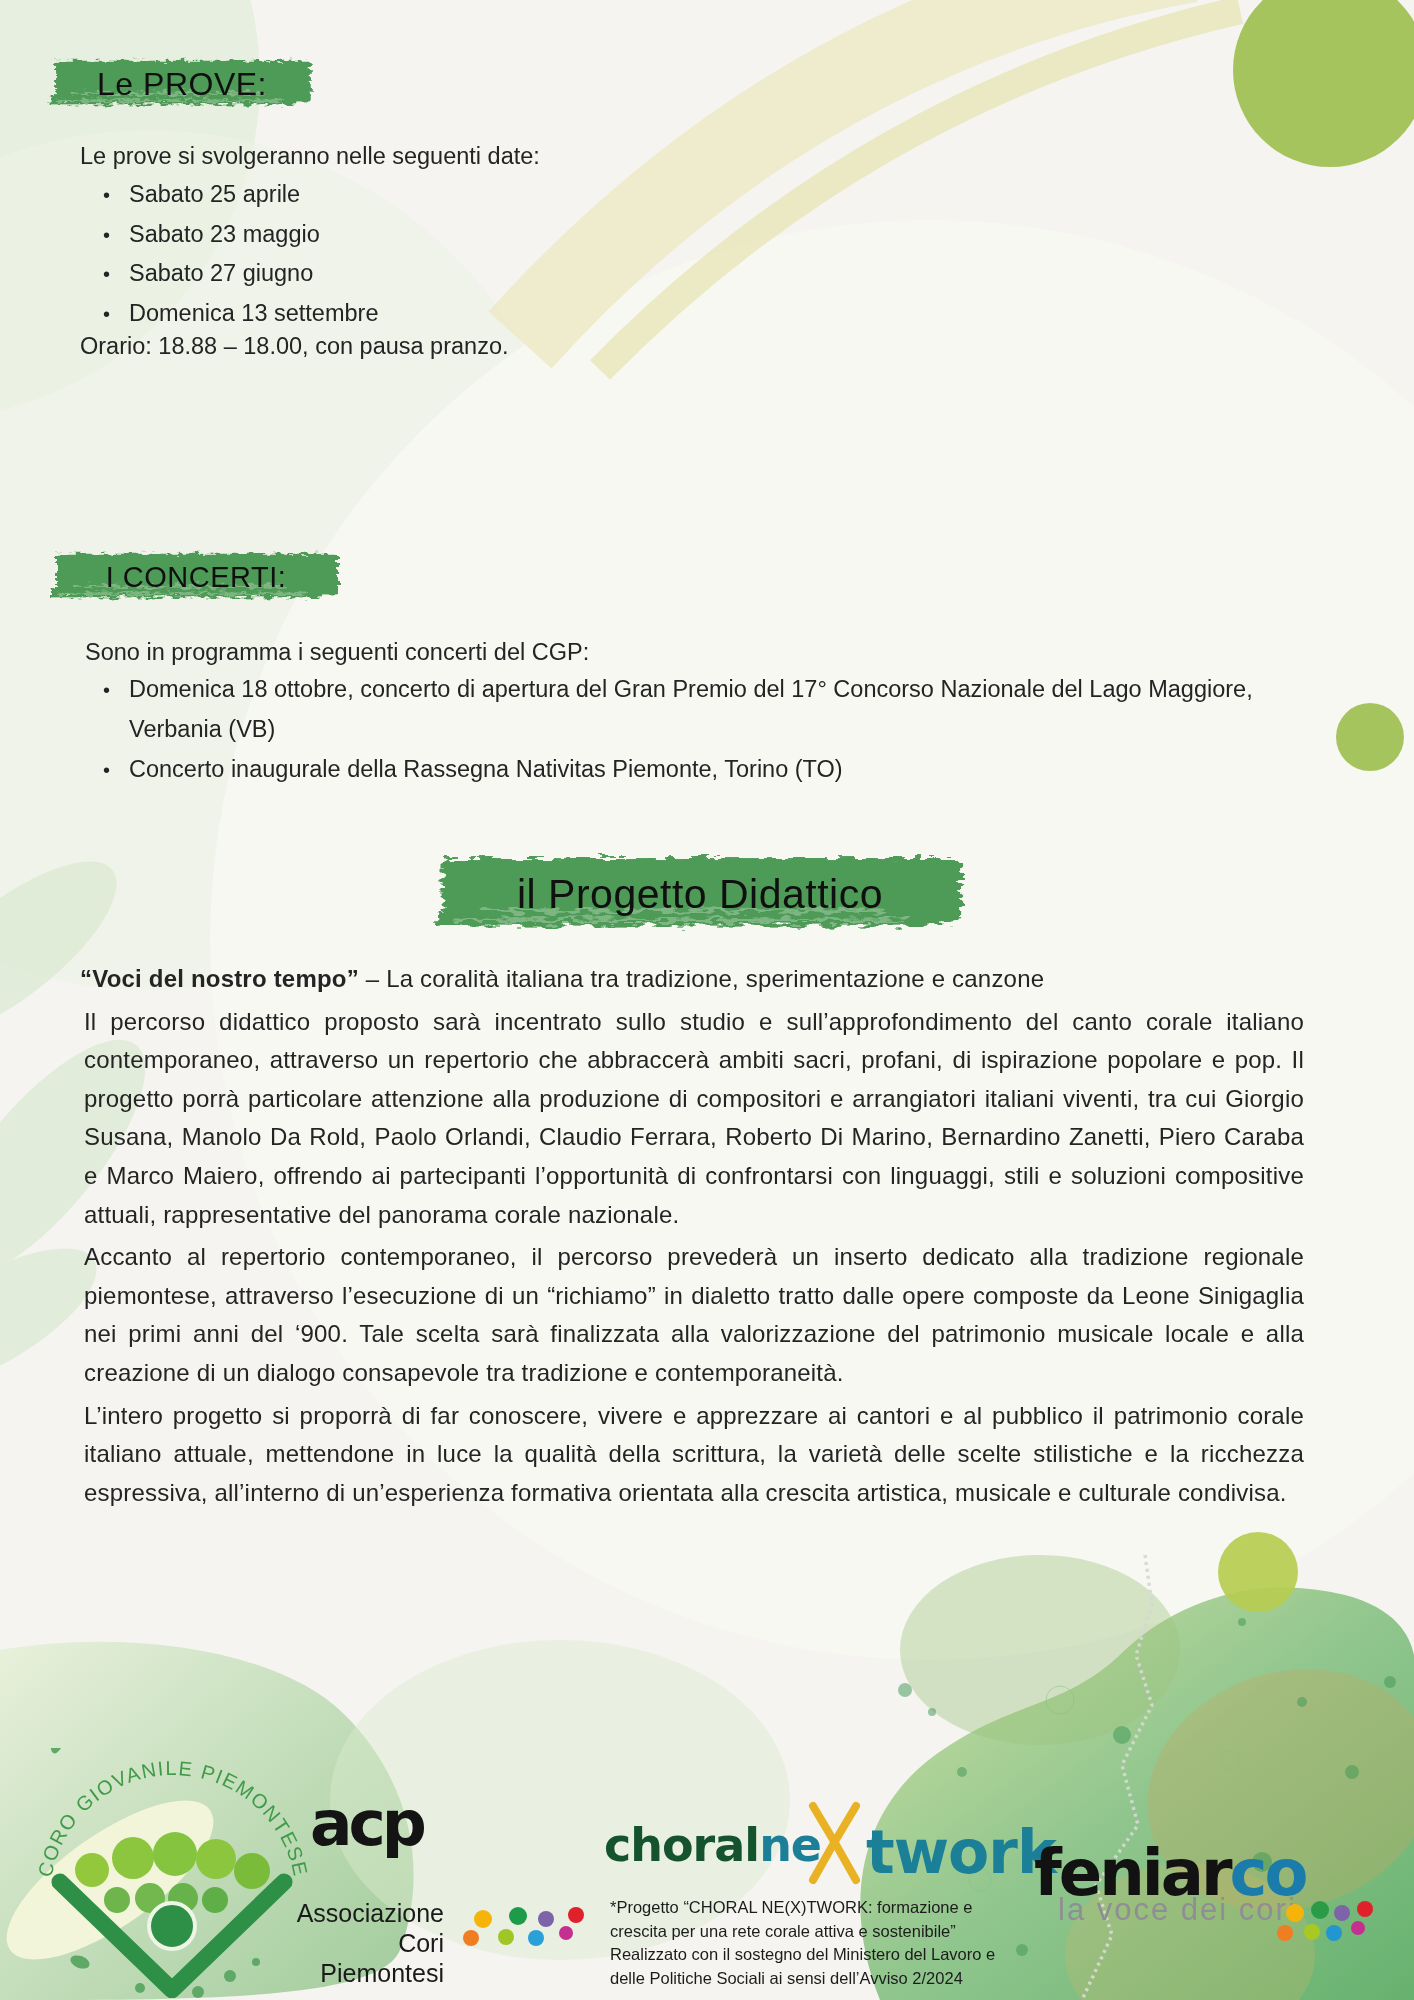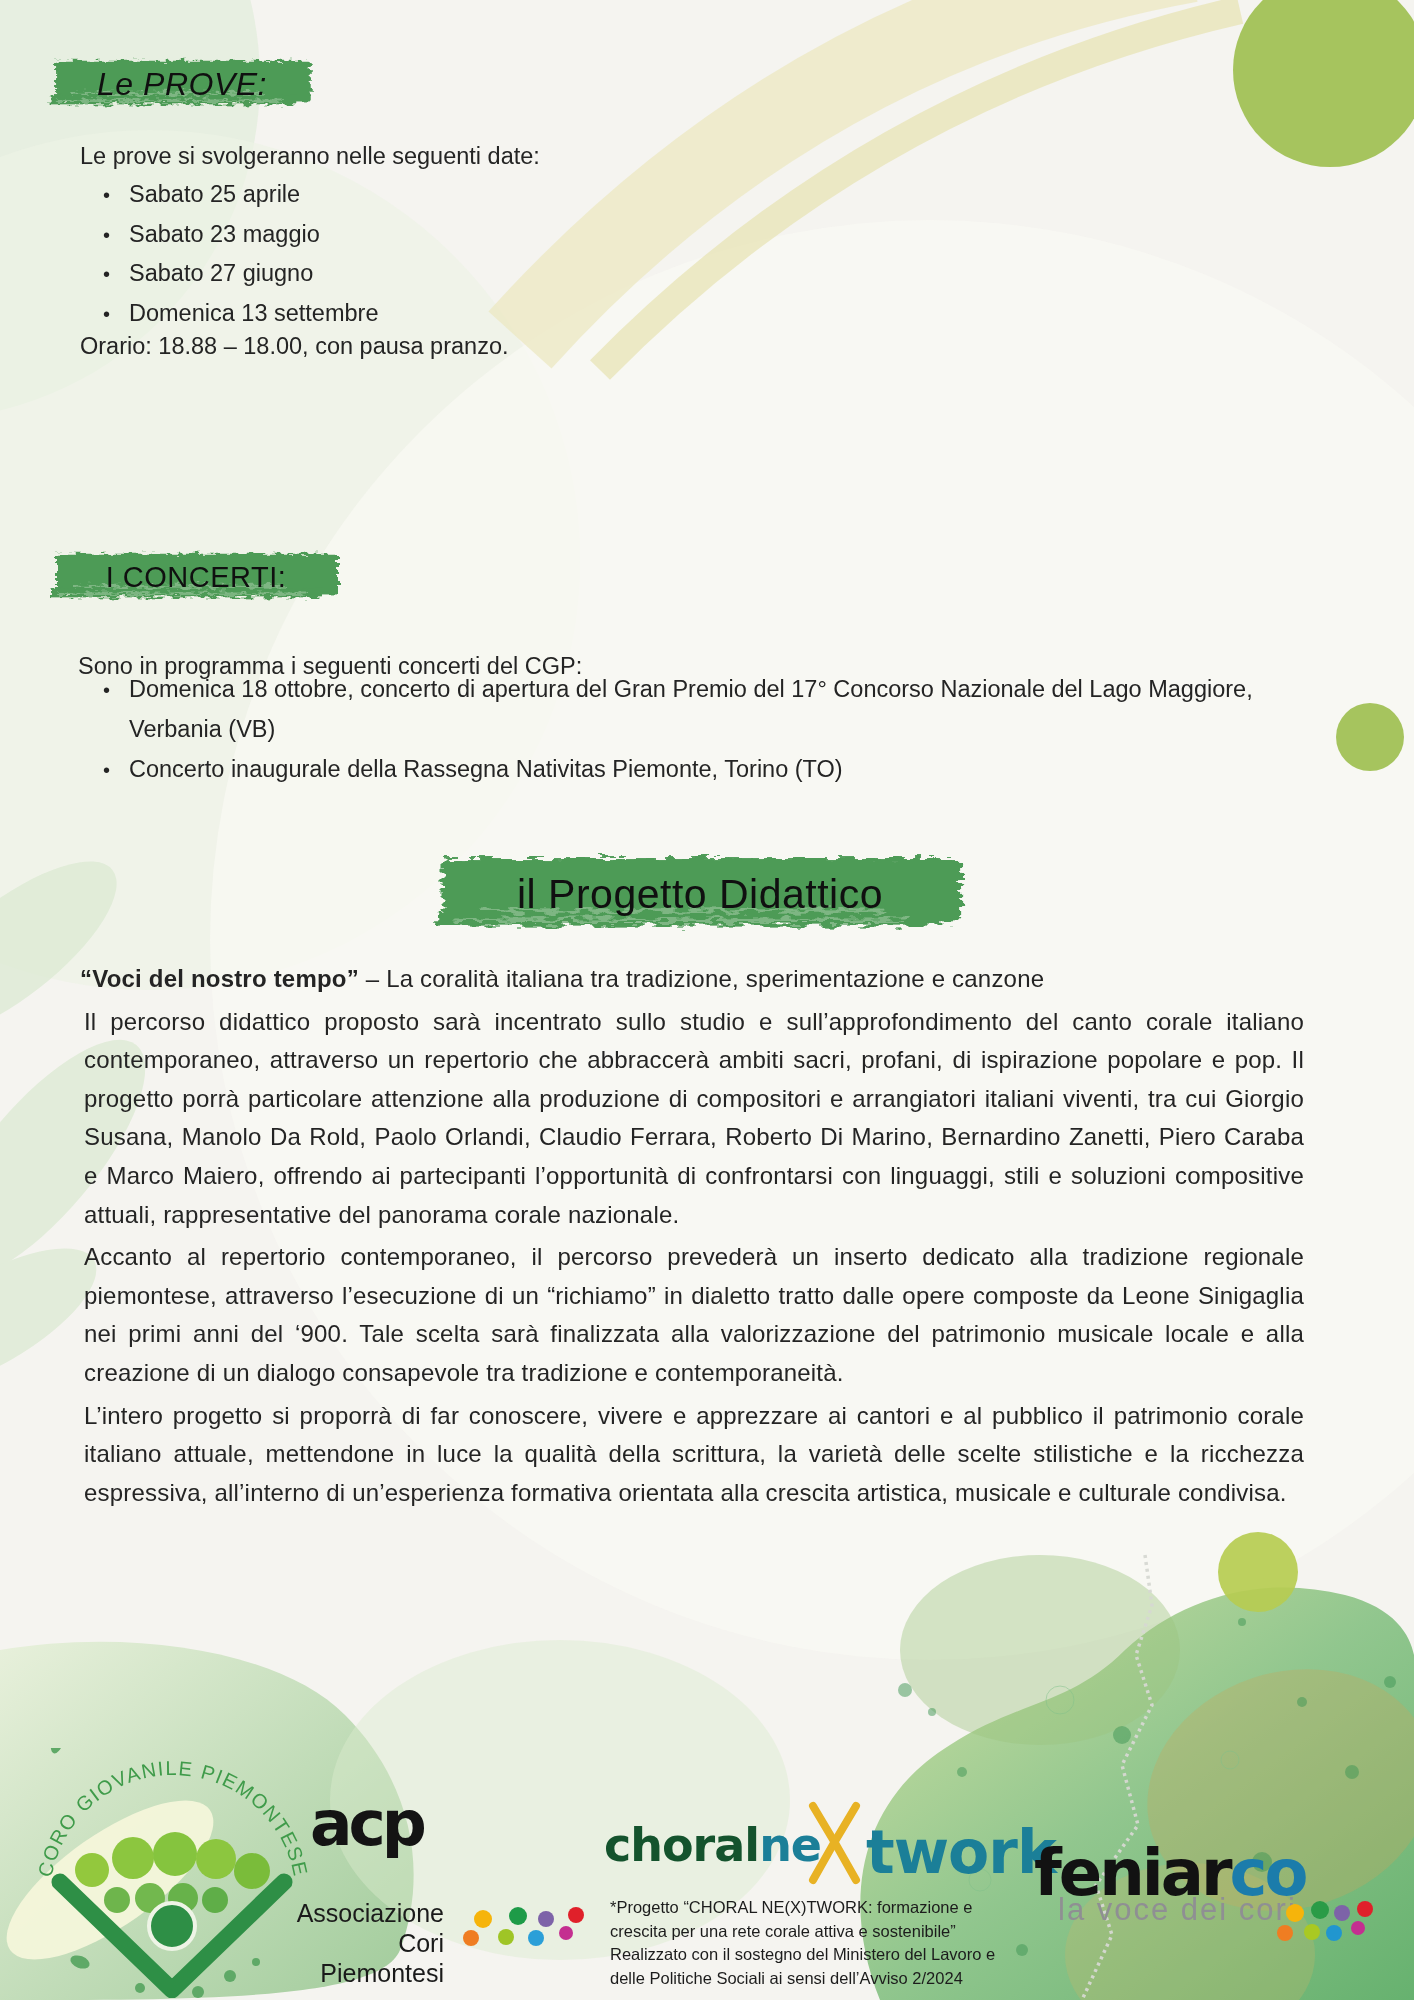--- a/index.html
+++ b/index.html
@@ -7,36 +7,36 @@
        font-family:"Liberation Sans",sans-serif;background:#f5f4f0;}
   .page{position:absolute;inset:0;}
   .decor{position:absolute;inset:0;z-index:0;}
   .content{position:absolute;inset:0;z-index:1;}
 
   
   .brush{position:absolute;display:flex;align-items:center;justify-content:center;}
   .brush svg.bsvg{position:absolute;inset:0;width:100%;height:100%;}
   .brush .btxt{position:relative;color:#101010;letter-spacing:.5px;}
 
-  .h-prove{left:46px;top:53px;width:272px;height:62px;font-style:italic;}
+  .h-prove{left:46px;top:53px;width:272px;height:62px;}
   .h-prove .btxt{font-size:32px;}
   .h-concerti{left:46px;top:546px;width:300px;height:62px;}
   .h-concerti .btxt{font-size:29px;}
   .h-progetto{left:428px;top:848px;width:544px;height:92px;}
   .h-progetto .btxt{font-size:41px;text-align:center;}
 
   .txt{position:absolute;color:#242424;font-size:23.5px;line-height:38.5px;}
   .intro-prove{left:80px;top:137px;}
   .dates{left:103px;top:175px;list-style:none;margin:0;padding:0;}
   .dates li,.concerts li{display:flex;align-items:baseline;}
   .blt{width:26px;flex:0 0 26px;font-size:20px;color:#242424;}
   .dates li{line-height:38.5px;}
   .orario{left:80px;top:327px;}
   .nota{left:80px;top:403px;width:1240px;line-height:45px;}
-  .intro-concerti{left:78px;top:633px;margin-top:14px;}
+  .intro-concerti{left:85px;top:633px;}
   .concerts{left:103px;top:669px;width:1215px;list-style:none;margin:0;padding:0;}
   .concerts li{line-height:40px;}
   .progetto-block{left:80px;top:960px;width:1228px;font-size:24px;line-height:38.6px;
                   letter-spacing:.2px;}
   .lead b{font-weight:bold;}
   .para{text-align:justify;margin:4px;}
 
   
   .acp-word{position:absolute;left:310px;top:1792px;font-family:"DejaVu Sans",sans-serif;
             font-weight:bold;font-size:63px;line-height:1;letter-spacing:-4px;color:#141414;}

